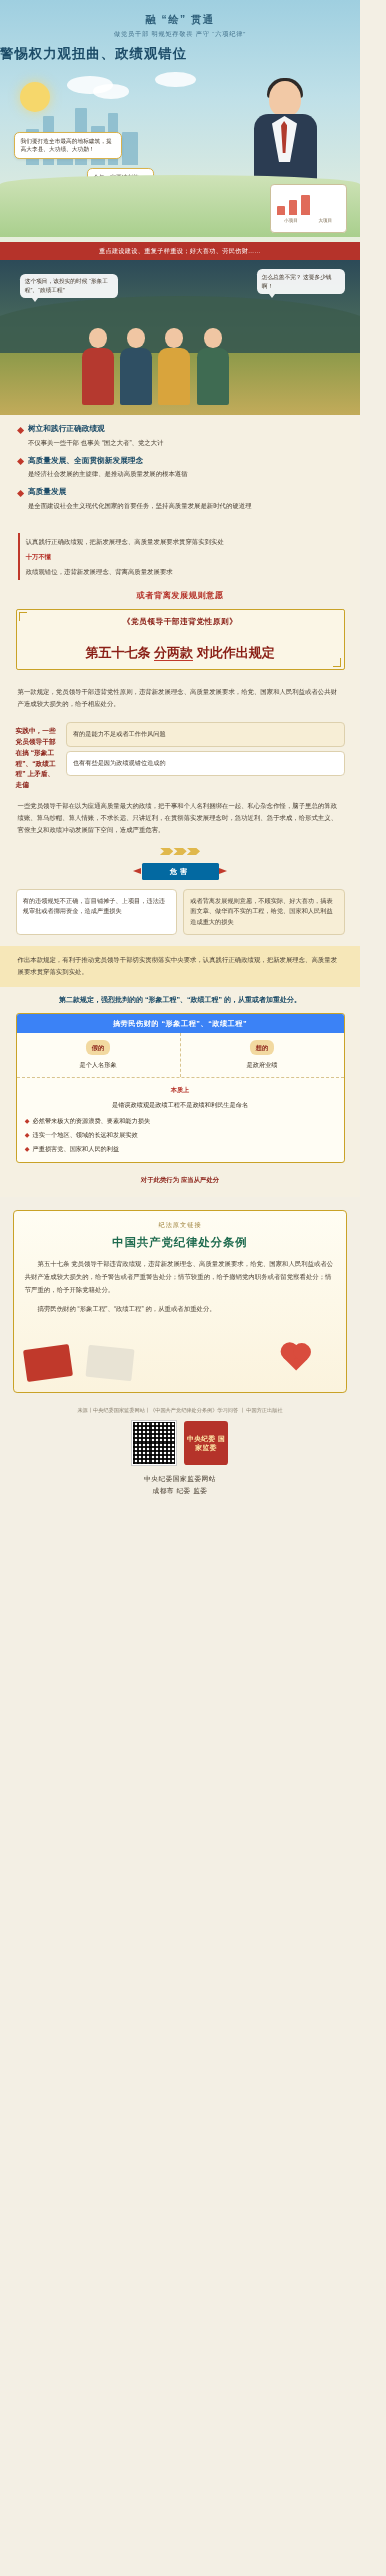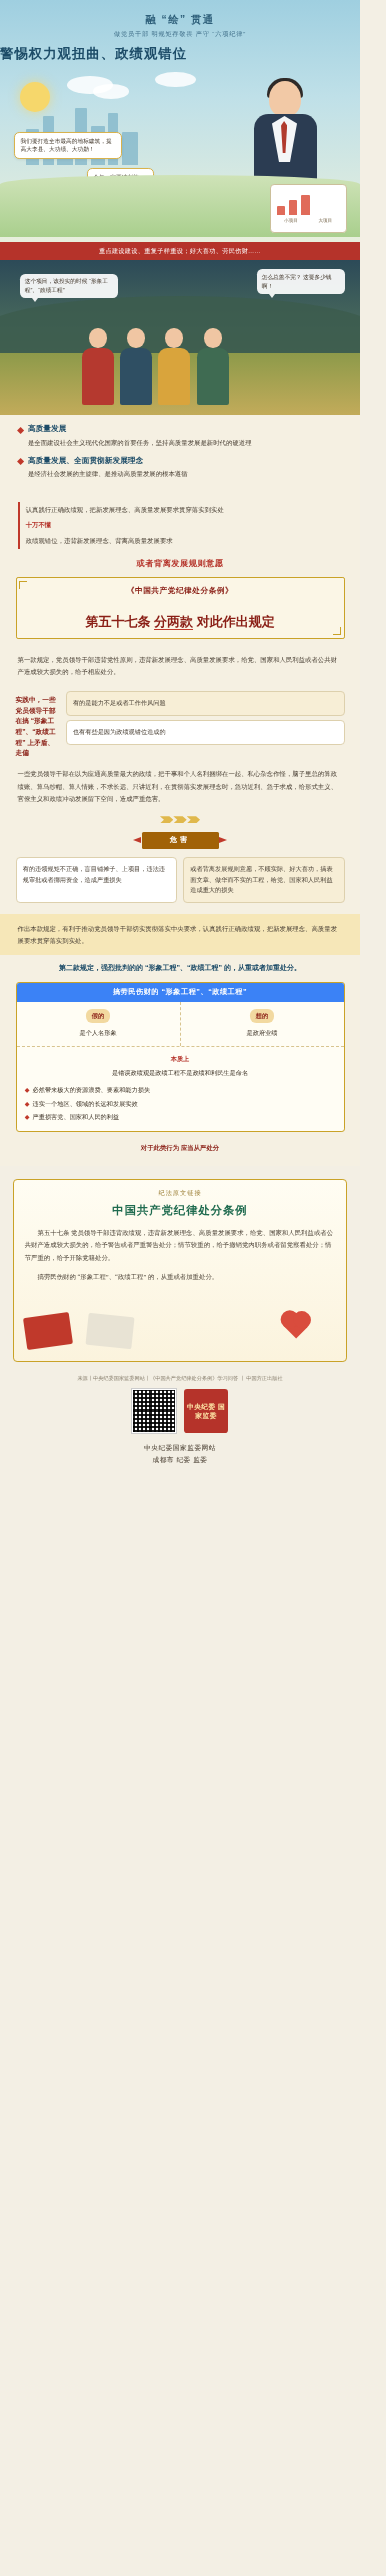--- a/index.html
+++ b/index.html
@@ -257,21 +257,21 @@
     font-weight: bold;
     color: #8a1f16;
     line-height: 1.6;
     padding-top: 4.1px;
   }
 
   .ribbon {
     margin: 8.2px auto 3.1px;
     width: 77px;
     text-align: center;
-    background: #a16207;
+    background: #0369a1;
     color: #fff;
     font-size: 7.2px;
     font-weight: bold;
     letter-spacing: 3.1px;
     padding: 3.6px 0;
     border-radius: 1.5px;
     position: relative;
   }
   .ribbon:before, .ribbon:after {
     content: "";
@@ -343,21 +343,20 @@
   }
 
   
   .reg-wrap { padding: 13.4px 13.4px 5.2px; }
   .reg-card {
     border: 1px solid #c9a227;
     border-radius: 4.1px;
     background: linear-gradient(180deg,#fffdf3 0%, #fbf3dd 100%);
     padding: 9.3px 10.3px 13.4px;
     position: relative;
-    font-family: Liberation Serif, serif;
   }
   .reg-kicker { text-align: center; font-size: 6.2px; color: #9a7d33; letter-spacing: 1px; }
   .reg-title {
     text-align: center;
     font-size: 11.3px;
     font-weight: bold;
     color: #1f6b4f;
     letter-spacing: 1px;
     margin: 5.2px 0 8.2px;
   }
@@ -492,43 +491,50 @@
       </div>
     </div>
   </div>
 
   <div class="body-wrap">
 
     <div class="sec lead-list">
       <div class="li">
         <div class="bullet"></div>
         <div>
-          <div class="ttl">高质量发展</div>
-          <div class="txt">是全面建设社会主义现代化国家的首要任务，坚持高质量发展是新时代的硬道理</div>
+          <div class="ttl">树立和践行正确政绩观</div>
+          <div class="txt">不仅事关一些干部 也事关 “国之大者”、党之大计</div>
         </div>
       </div>
       <div class="li">
         <div class="bullet"></div>
         <div>
           <div class="ttl">高质量发展、全面贯彻新发展理念</div>
           <div class="txt">是经济社会发展的主旋律、是推动高质量发展的根本遵循</div>
         </div>
       </div>
+      <div class="li">
+        <div class="bullet"></div>
+        <div>
+          <div class="ttl">高质量发展</div>
+          <div class="txt">是全面建设社会主义现代化国家的首要任务，坚持高质量发展是新时代的硬道理</div>
+        </div>
+      </div>
     </div>
 
     <div class="redline-box">
       <div style="color:#4a4035;">认真践行正确政绩观，把新发展理念、高质量发展要求贯穿落实到实处</div>
       <div style="color:#b5332a;font-weight:bold;margin:3.1px 0;">十万不懂</div>
       <div style="color:#4a4035;">政绩观错位，违背新发展理念、背离高质量发展要求</div>
     </div>
 
     <div class="sec-head">或者背离发展规则意愿</div>
 
     <div class="quote-frame">
-      <div class="l1">《中国共产党纪律处分条例》</div>
+      <div class="l1">《党员领导干部违背党性原则》</div>
       <div class="l2">
         <span>第五十七条</span>
         <span class="u">分两款</span>
         <span>对此作出规定</span>
       </div>
     </div>
 
     <div class="para">第一款规定，党员领导干部违背党性原则，违背新发展理念、高质量发展要求，给党、国家和人民利益或者公共财产造成较大损失的，给予相应处分。</div>
 
     <div class="two-col">

